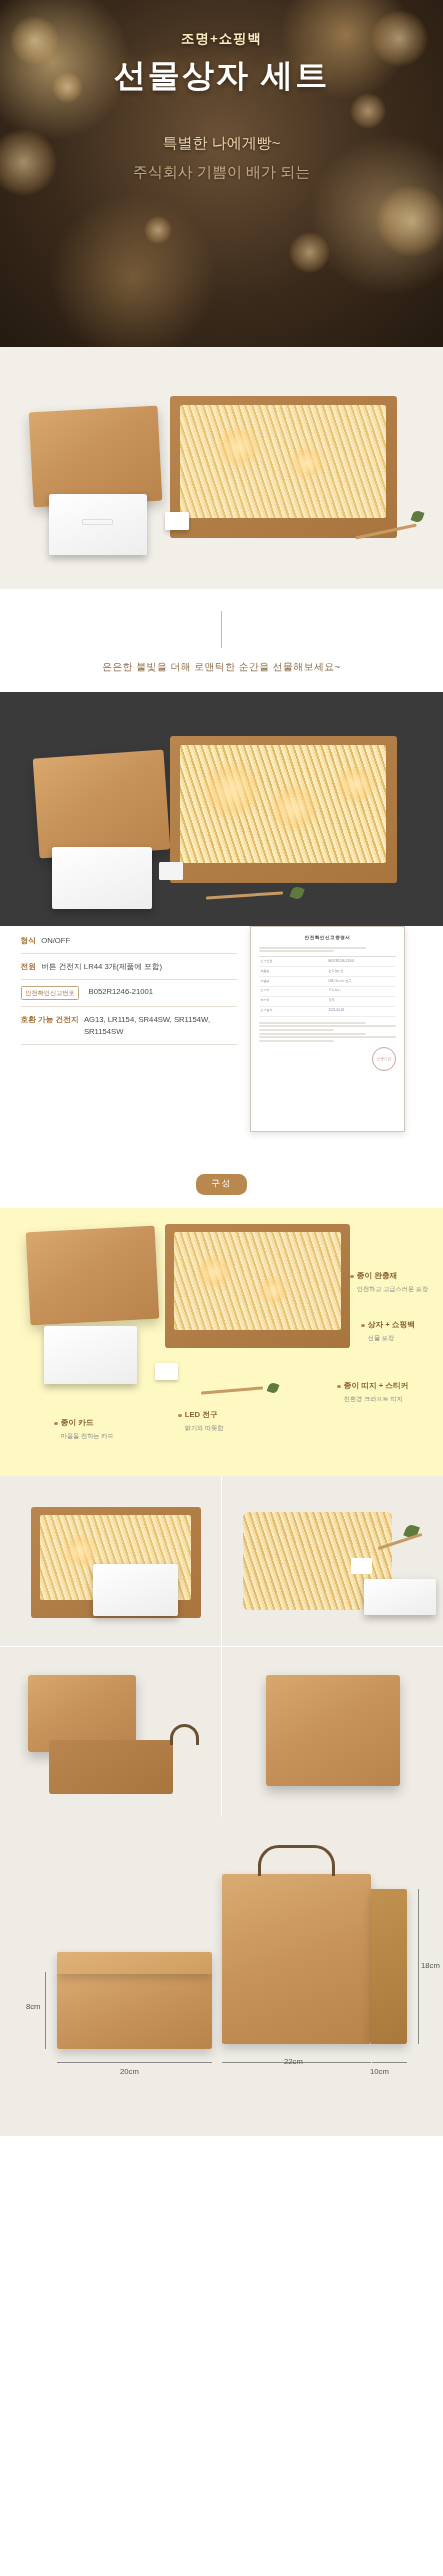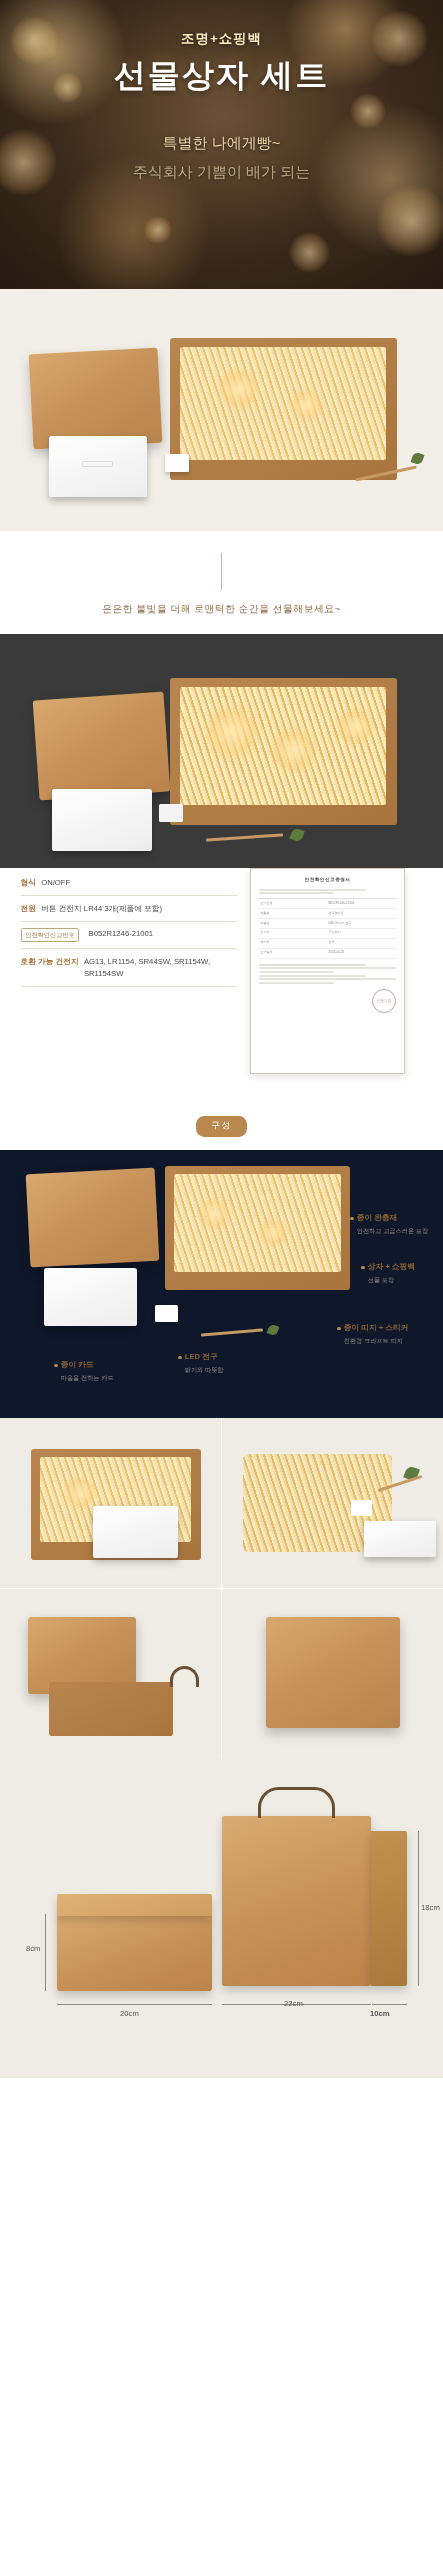--- a/index.html
+++ b/index.html
@@ -7,21 +7,21 @@
     width: 443px;
     background: #ffffff;
     font-family: "Liberation Sans", sans-serif;
     color: #333;
   }
   .page { width: 443px; margin: 0 auto; position: relative; }
 
   
   .hero {
     position: relative;
-    height: 289px;
+    height: 347px;
     background:
       radial-gradient(circle at 12% 18%, rgba(255,220,150,0.55) 0, rgba(255,220,150,0) 16%),
       radial-gradient(circle at 78% 10%, rgba(255,205,130,0.45) 0, rgba(255,205,130,0) 14%),
       radial-gradient(circle at 88% 62%, rgba(255,215,150,0.40) 0, rgba(255,215,150,0) 18%),
       radial-gradient(circle at 30% 80%, rgba(255,200,120,0.30) 0, rgba(255,200,120,0) 20%),
       radial-gradient(ellipse at 50% 40%, #6b5136 0%, #3a2a1b 55%, #241a10 100%);
     overflow: hidden;
   }
   .bokeh {
     position: absolute;
@@ -162,21 +162,21 @@
   .cert-table { margin-top: 4.1px; border-top:0.5px solid #ddd; }
   .cert-table div { display:flex; border-bottom:0.5px solid #eee; }
   .cert-table span { flex:1; padding:1.5px 1px; font-size:3.1px; }
   .cert-stamp {
     width: 24px; height: 24px; border: 1px solid #c9a0a0; border-radius: 50%;
     color:#c08a8a; font-size:3.6px; display:flex; align-items:center; justify-content:center;
     margin: 5.2px 0 0 auto;
   }
 
   
-  .comp-photo { position: relative; width: 443px; height: 268px; background: #0f172a; }
+  .comp-photo { position: relative; width: 443px; height: 268px; background: #fef9c3; }
   .callout {
     position: absolute;
     font-size: 7.2px;
     line-height: 1.5;
     color: #4a4a4a;
   }
   .callout .dot {
     display: inline-block; width: 3.6px; height: 3.6px; border-radius: 50%;
     background: #b9884f; margin-right: 3.1px; vertical-align: middle;
   }
@@ -417,20 +417,20 @@
     <div class="dim-line arrow-v" style="left:45px;  top:155px; height:77px;"></div>
     <div class="dim-label" style="left:26px; top:185px;">8cm</div>
 
     <div class="dim-line arrow-h" style="left:57px; top:245px; width:155px;"></div>
     <div class="dim-label" style="left:120px; top:250px;">20cm</div>
 
     <div class="dim-line arrow-h" style="left:222px; top:245px; width:149px;"></div>
     <div class="dim-label" style="left:284px; top:240px;">22cm</div>
 
     <div class="dim-line arrow-h" style="left:372px; top:245px; width:35px;"></div>
-    <div class="dim-label" style="left:370px; top:250px;font-weight:bold;">10cm</div>
+    <div class="dim-label" style="left:370px; top:250px;">10cm</div>
 
     <div class="dim-line arrow-v" style="left:418px; top:72px; height:155px;"></div>
     <div class="dim-label" style="left:421px; top:144px;">18cm</div>
   </section>
 
 </div>
 
 
 </body></html>

